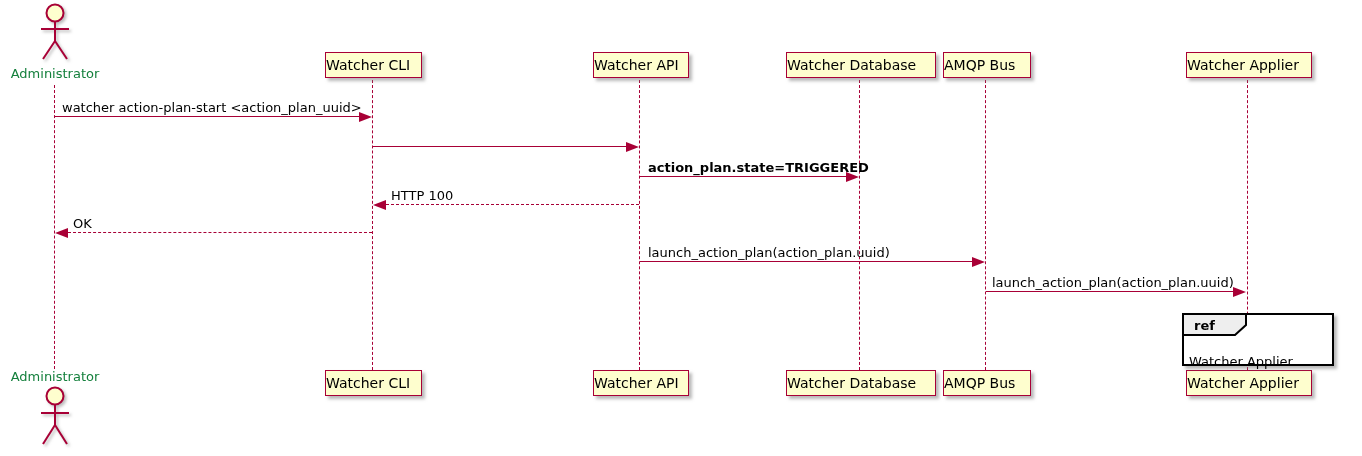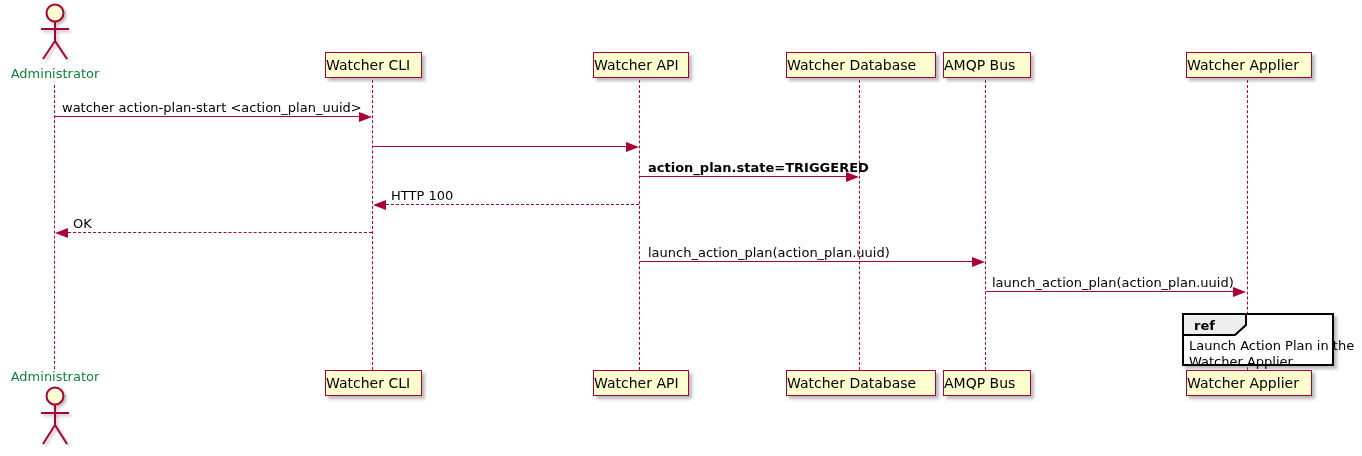--- a/index.html
+++ b/index.html
@@ -130,17 +130,16 @@
     <line x1="5" y1="28" x2="33" y2="28" stroke="#A80036" stroke-width="2"></line>
     <line x1="19" y1="40" x2="7" y2="59" stroke="#A80036" stroke-width="2"></line>
     <line x1="19" y1="40" x2="31" y2="59" stroke="#A80036" stroke-width="2"></line>
   </svg>
 
   <div class="ref-box">
     <svg class="ref-tag" width="66" height="23" viewBox="0 0 66 23">
       <path d="M1,1 H64 V12 L53,22 H1 Z" fill="#EEEEEE" stroke="#000000" stroke-width="2"></path>
     </svg>
     <div class="ref-tag-label">ref</div>
-    <div class="ref-text" style="top:22px;">Launch Action Plan in the</div>
     <div class="ref-text" style="top:38px;">Watcher Applier</div>
   </div>
 
 </div>
 
 </body></html>

